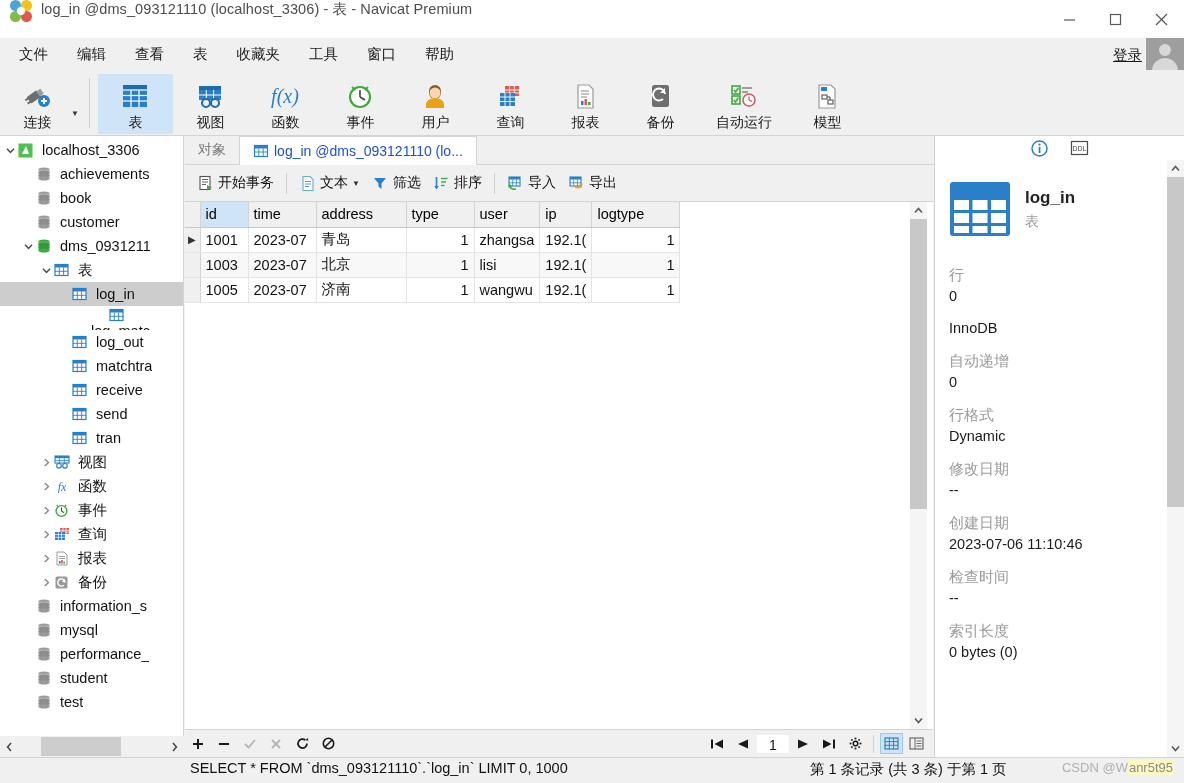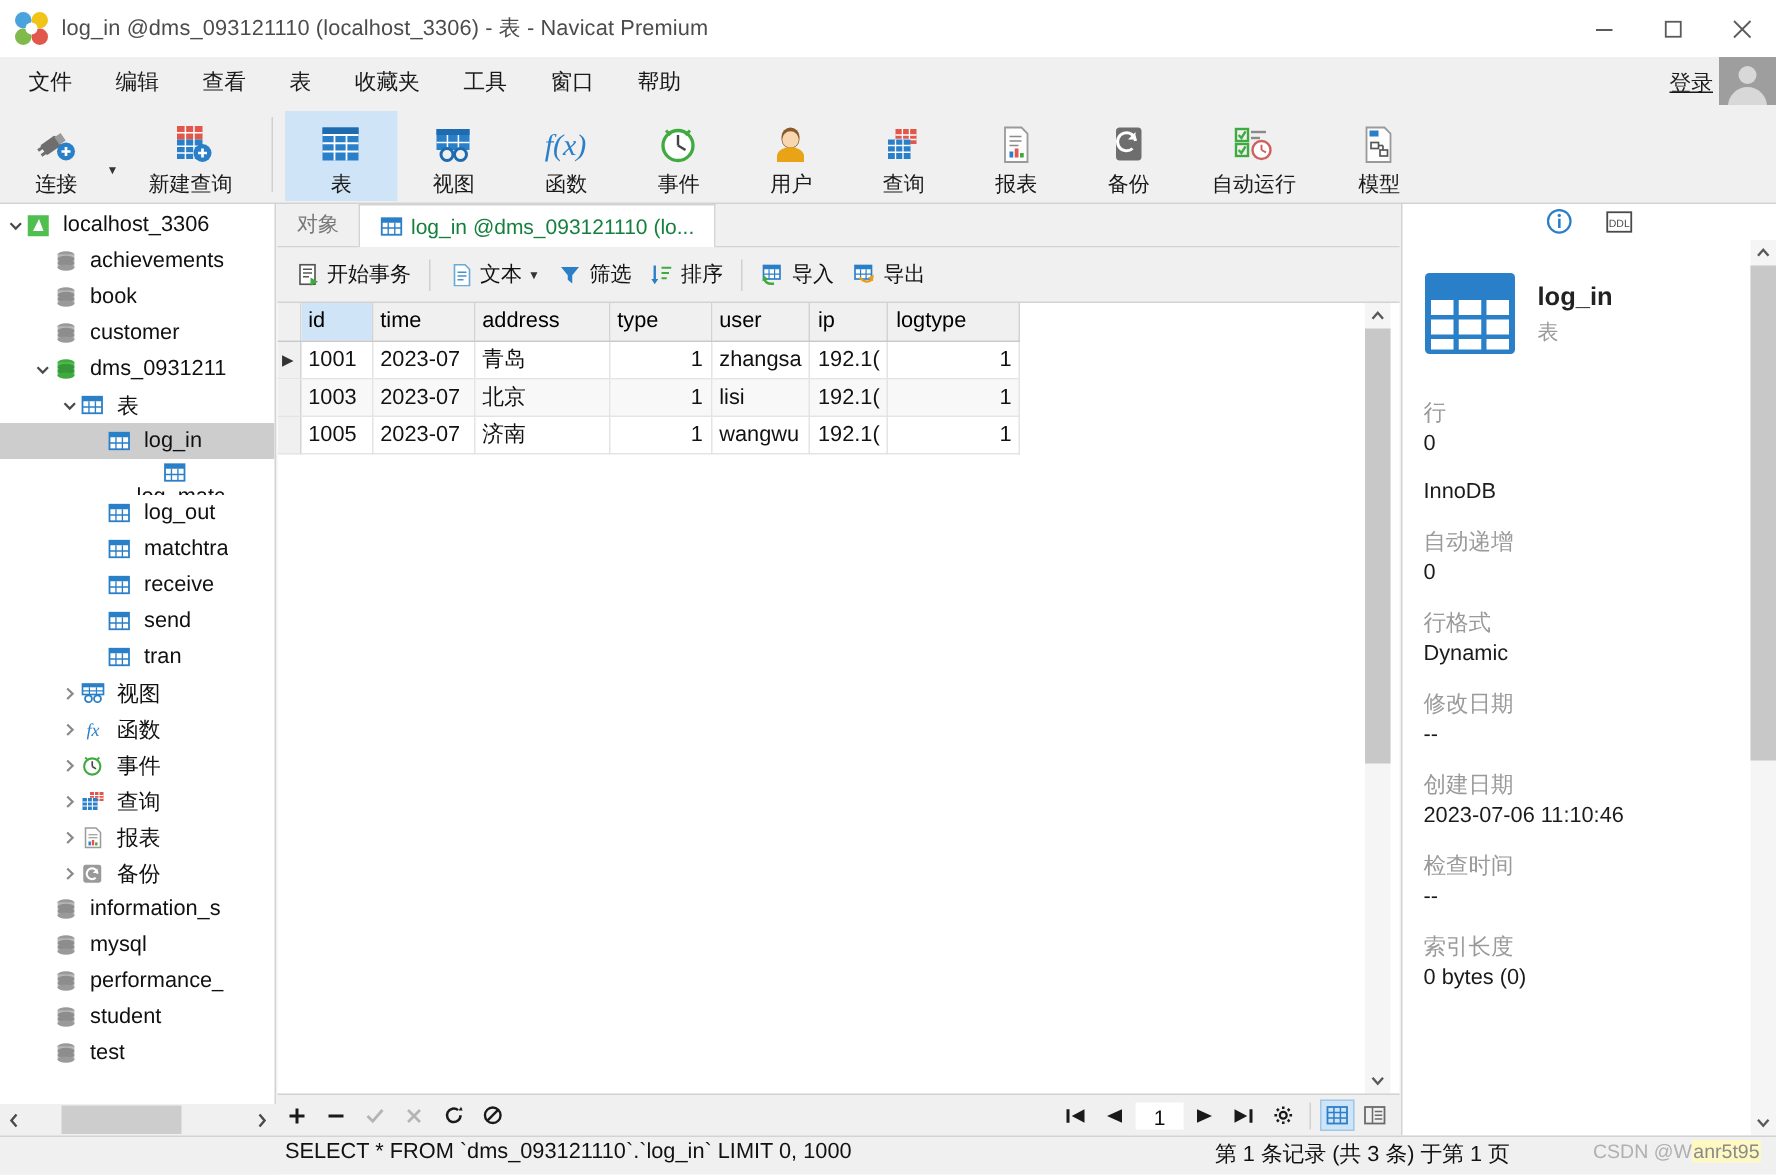--- a/index.html
+++ b/index.html
@@ -8,21 +8,21 @@
     font-family: "Liberation Sans", sans-serif;
     background: #ffffff;
     overflow: hidden;
     -webkit-font-smoothing: antialiased;
   }
   .app { position: relative; width: 1184px; height: 783px; background:#f0f0f0; }
 
   
   .titlebar {
     position:absolute; left:0; top:0; width:1184px; height:38px;
-    background:#ffffff; display:flex; align-items:center;
+    background:#ffffff; display:flex; 
     border-bottom:1px solid #ffffff;
   }
   .title-icon { width:22px; height:22px; margin-left:10px; margin-right:9px; position:relative; flex:0 0 auto; }
   .title-icon .q { position:absolute; width:11px; height:11px; border-radius:50%; }
   .title-icon .q1 { left:0; top:0; background:#4aa3dd; }
   .title-icon .q2 { left:11px; top:0; background:#f0c419; }
   .title-icon .q3 { left:0; top:11px; background:#7fba4a; }
   .title-icon .q4 { left:11px; top:11px; background:#e2574c; }
   .title-icon .hole { position:absolute; left:7px; top:7px; width:8px; height:8px; background:#fff; border-radius:50%; }
   .title-text { font-size:14.5px; color:#4c4c4c; letter-spacing:0.1px; }
@@ -98,21 +98,21 @@
   
   .tabstrip {
     position:absolute; left:185px; top:136px; width:748px; height:29px;
     background:#f0f0f0; border-bottom:1px solid #d3d3d3; display:flex; align-items:flex-end;
   }
   .tab {
     height:28px; display:flex; align-items:center; padding:0 13px;
     font-size:14px; color:#777; background:#f0f0f0;
   }
   .tab.active {
-    background:#ffffff; color:#15803d;
+    background:#ffffff; color:#1d4ed8;
     border-left:1px solid #d3d3d3; border-right:1px solid #d3d3d3; border-top:1px solid #d3d3d3;
     height:29px; margin-bottom:-1px;
   }
   .tab .tabico { width:16px; height:16px; margin-right:5px; flex:0 0 auto; }
 
   
   .gridbar {
     position:absolute; left:185px; top:165px; width:748px; height:37px;
     background:#f0f0f0; border-bottom:1px solid #d3d3d3;
     display:flex; align-items:center; padding-left:6px;
@@ -268,39 +268,20 @@
           </g>
           <circle cx="22" cy="20" r="6" fill="#2a7fc9"></circle>
           <line x1="22" y1="17" x2="22" y2="23" stroke="#fff" stroke-width="1.8"></line>
           <line x1="19" y1="20" x2="25" y2="20" stroke="#fff" stroke-width="1.8"></line>
         </svg>
       </div>
       <div class="tb-lbl">连接</div>
     </div>
     <div class="tb-caret">▼</div>
 
-    <div class="tb-item wide">
-      <div class="tb-ico">
-        <svg width="32" height="30" viewBox="0 0 32 30">
-          <rect x="7" y="3" width="17" height="9" fill="#e2574c"></rect>
-          <rect x="7" y="12" width="17" height="13" fill="#2a7fc9"></rect>
-          <g stroke="#fff" stroke-width="1">
-            <line x1="12.6" y1="3" x2="12.6" y2="25"></line>
-              <line x1="18.3" y1="3" x2="18.3" y2="25"></line>
-            <line x1="7" y1="7.5" x2="24" y2="7.5"></line>
-              <line x1="7" y1="16.5" x2="24" y2="16.5"></line>
-              <line x1="7" y1="21" x2="24" y2="21"></line>
-          </g>
-          <circle cx="24" cy="21" r="6" fill="#2a7fc9"></circle>
-          <line x1="24" y1="18" x2="24" y2="24" stroke="#fff" stroke-width="1.8"></line>
-          <line x1="21" y1="21" x2="27" y2="21" stroke="#fff" stroke-width="1.8"></line>
-        </svg>
-      </div>
-      <div class="tb-lbl">新建查询</div>
-    </div>
 
     <div class="tb-sep"></div>
 
     <div class="tb-item active">
       <div class="tb-ico">
         <svg width="30" height="28" viewBox="0 0 30 28">
           <rect x="3" y="3" width="24" height="22" fill="#2a7fc9"></rect>
           <rect x="3" y="3" width="24" height="5" fill="#1e6bb0"></rect>
           <g stroke="#fff" stroke-width="1.2">
             <line x1="11" y1="8" x2="11" y2="25"></line>

